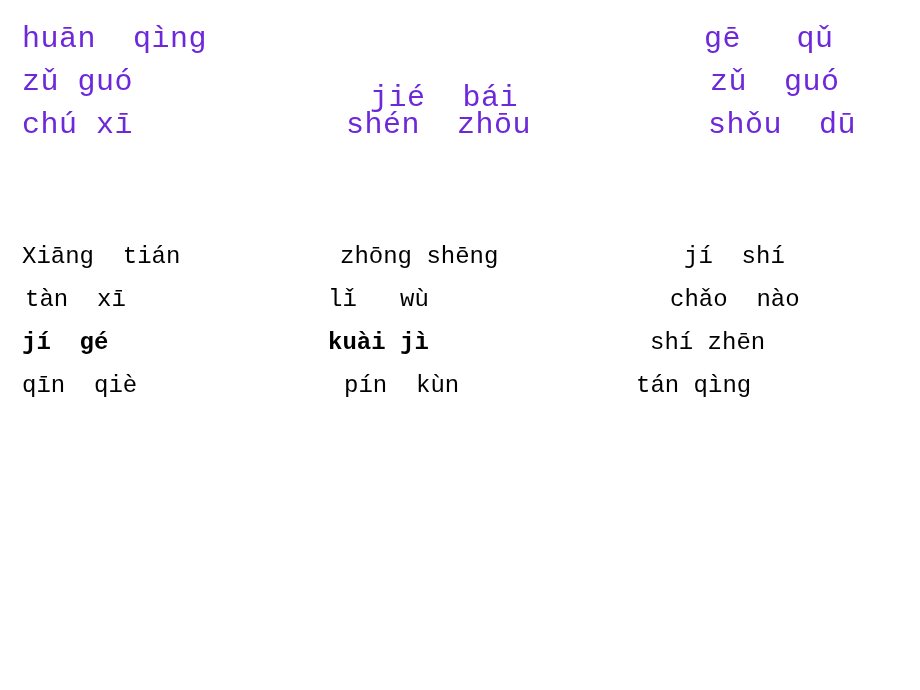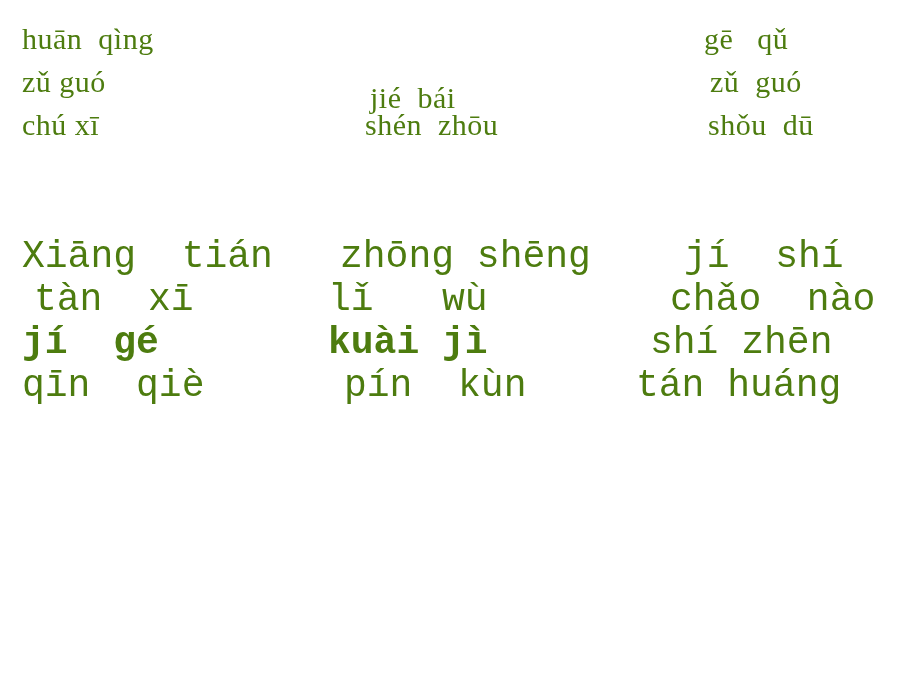--- a/index.html
+++ b/index.html
@@ -32,22 +32,22 @@
     height: 140px;
   }
   .teal-row {
     position: relative;
     height: 43px;
     width: 920px;
   }
   .teal-cell {
     position: absolute;
     top: 0;
-    color: #4d7c0f;
-    font-family: Liberation Serif, serif;
+    color: #6d28d9;
+    font-family: Liberation Mono, monospace;
     font-size: 30px;
     line-height: 38px;
     letter-spacing: 0.5px;
     white-space: pre;
   }
 
   
   .mono-block {
     position: absolute;
     left: 0;
@@ -56,23 +56,23 @@
     height: 180px;
   }
   .mono-row {
     position: relative;
     height: 43px;
     width: 920px;
   }
   .mono-cell {
     position: absolute;
     top: 0;
-    color: #4d7c0f;
+    color: #000000;
     font-family: "Liberation Mono", "DejaVu Sans Mono", monospace;
-    font-size: 38px;
+    font-size: 24px;
     line-height: 38px;
     white-space: pre;
   }
 
   
   .blank-area {
     position: absolute;
     left: 0;
     top: 420px;
     width: 920px;
@@ -93,49 +93,49 @@
     </div>
 
     <div class="teal-row">
       <span class="teal-cell" style="left:22px;">zǔ guó</span>
       <span class="teal-cell" style="left:370px;margin-top:16px;">jié  bái</span>
       <span class="teal-cell" style="left:710px;">zǔ  guó</span>
     </div>
 
     <div class="teal-row">
       <span class="teal-cell" style="left:22px;">chú xī</span>
-      <span class="teal-cell" style="left:365px;">shén  zhōu</span>
+      <span class="teal-cell" style="left:346px;">shén  zhōu</span>
       <span class="teal-cell" style="left:708px;">shǒu  dū</span>
     </div>
 
   </div>
 
   <div class="mono-block">
 
     <div class="mono-row">
       <span class="mono-cell" style="left:22px;">Xiāng  tián</span>
       <span class="mono-cell" style="left:340px;">zhōng shēng</span>
       <span class="mono-cell" style="left:684px;">jí  shí</span>
     </div>
 
     <div class="mono-row">
-      <span class="mono-cell" style="left:34px;">tàn  xī</span>
+      <span class="mono-cell" style="left:25px;">tàn  xī</span>
       <span class="mono-cell" style="left:328px;">lǐ   wù</span>
       <span class="mono-cell" style="left:670px;">chǎo  nào</span>
     </div>
 
     <div class="mono-row">
       <span class="mono-cell" style="left:22px;font-weight:bold;">jí  gé</span>
       <span class="mono-cell" style="left:328px;font-weight:bold;">kuài jì</span>
       <span class="mono-cell" style="left:650px;">shí zhēn</span>
     </div>
 
     <div class="mono-row">
       <span class="mono-cell" style="left:22px;">qīn  qiè</span>
       <span class="mono-cell" style="left:344px;">pín  kùn</span>
-      <span class="mono-cell" style="left:636px;">tán huáng</span>
+      <span class="mono-cell" style="left:636px;">tán qìng</span>
     </div>
 
   </div>
 
   <div class="blank-area"></div>
 
 </div>
 
 </body></html>

